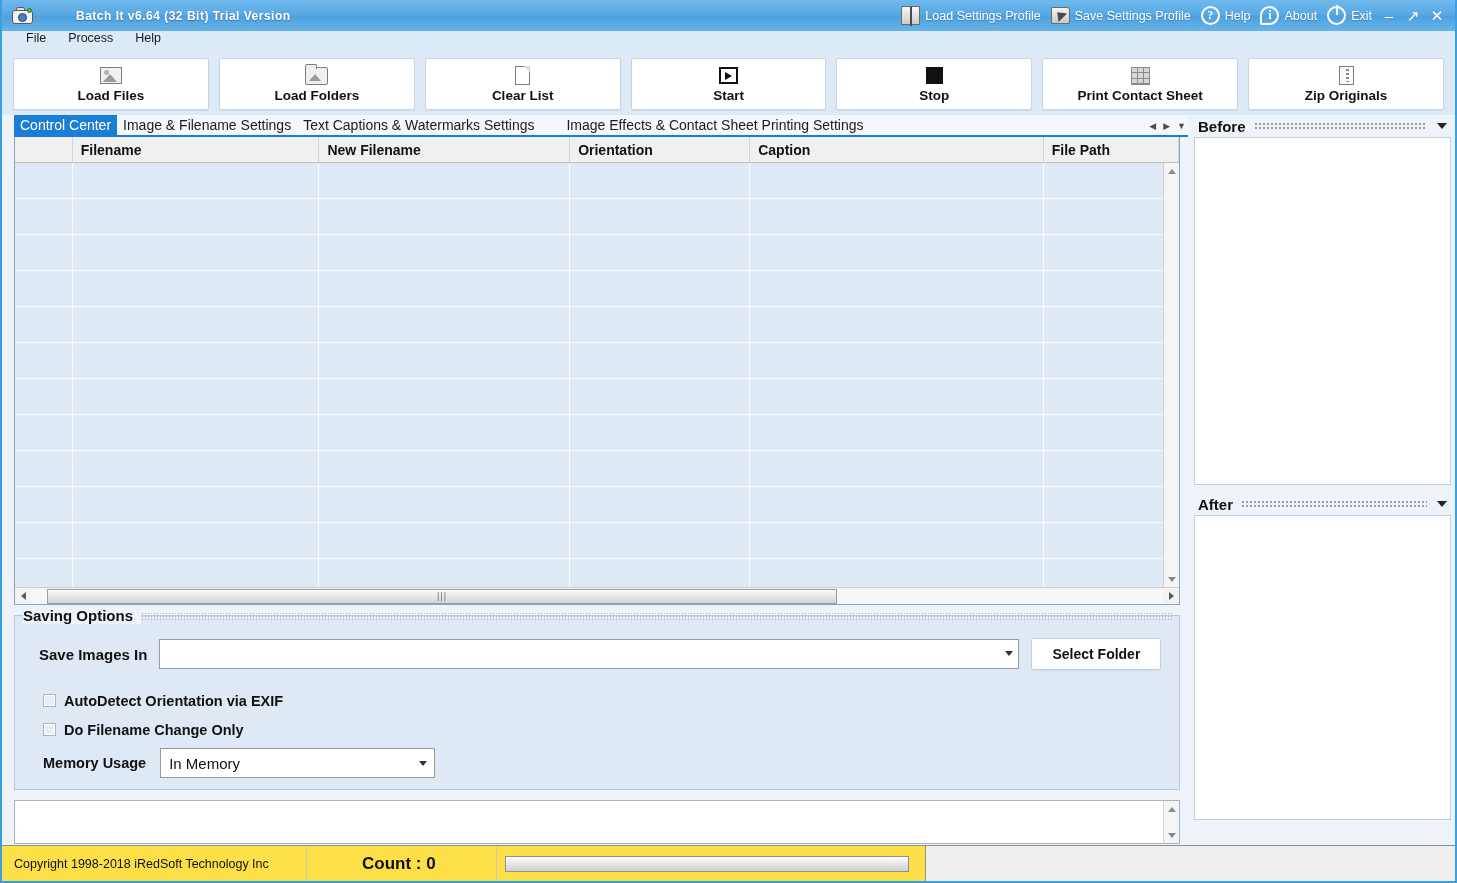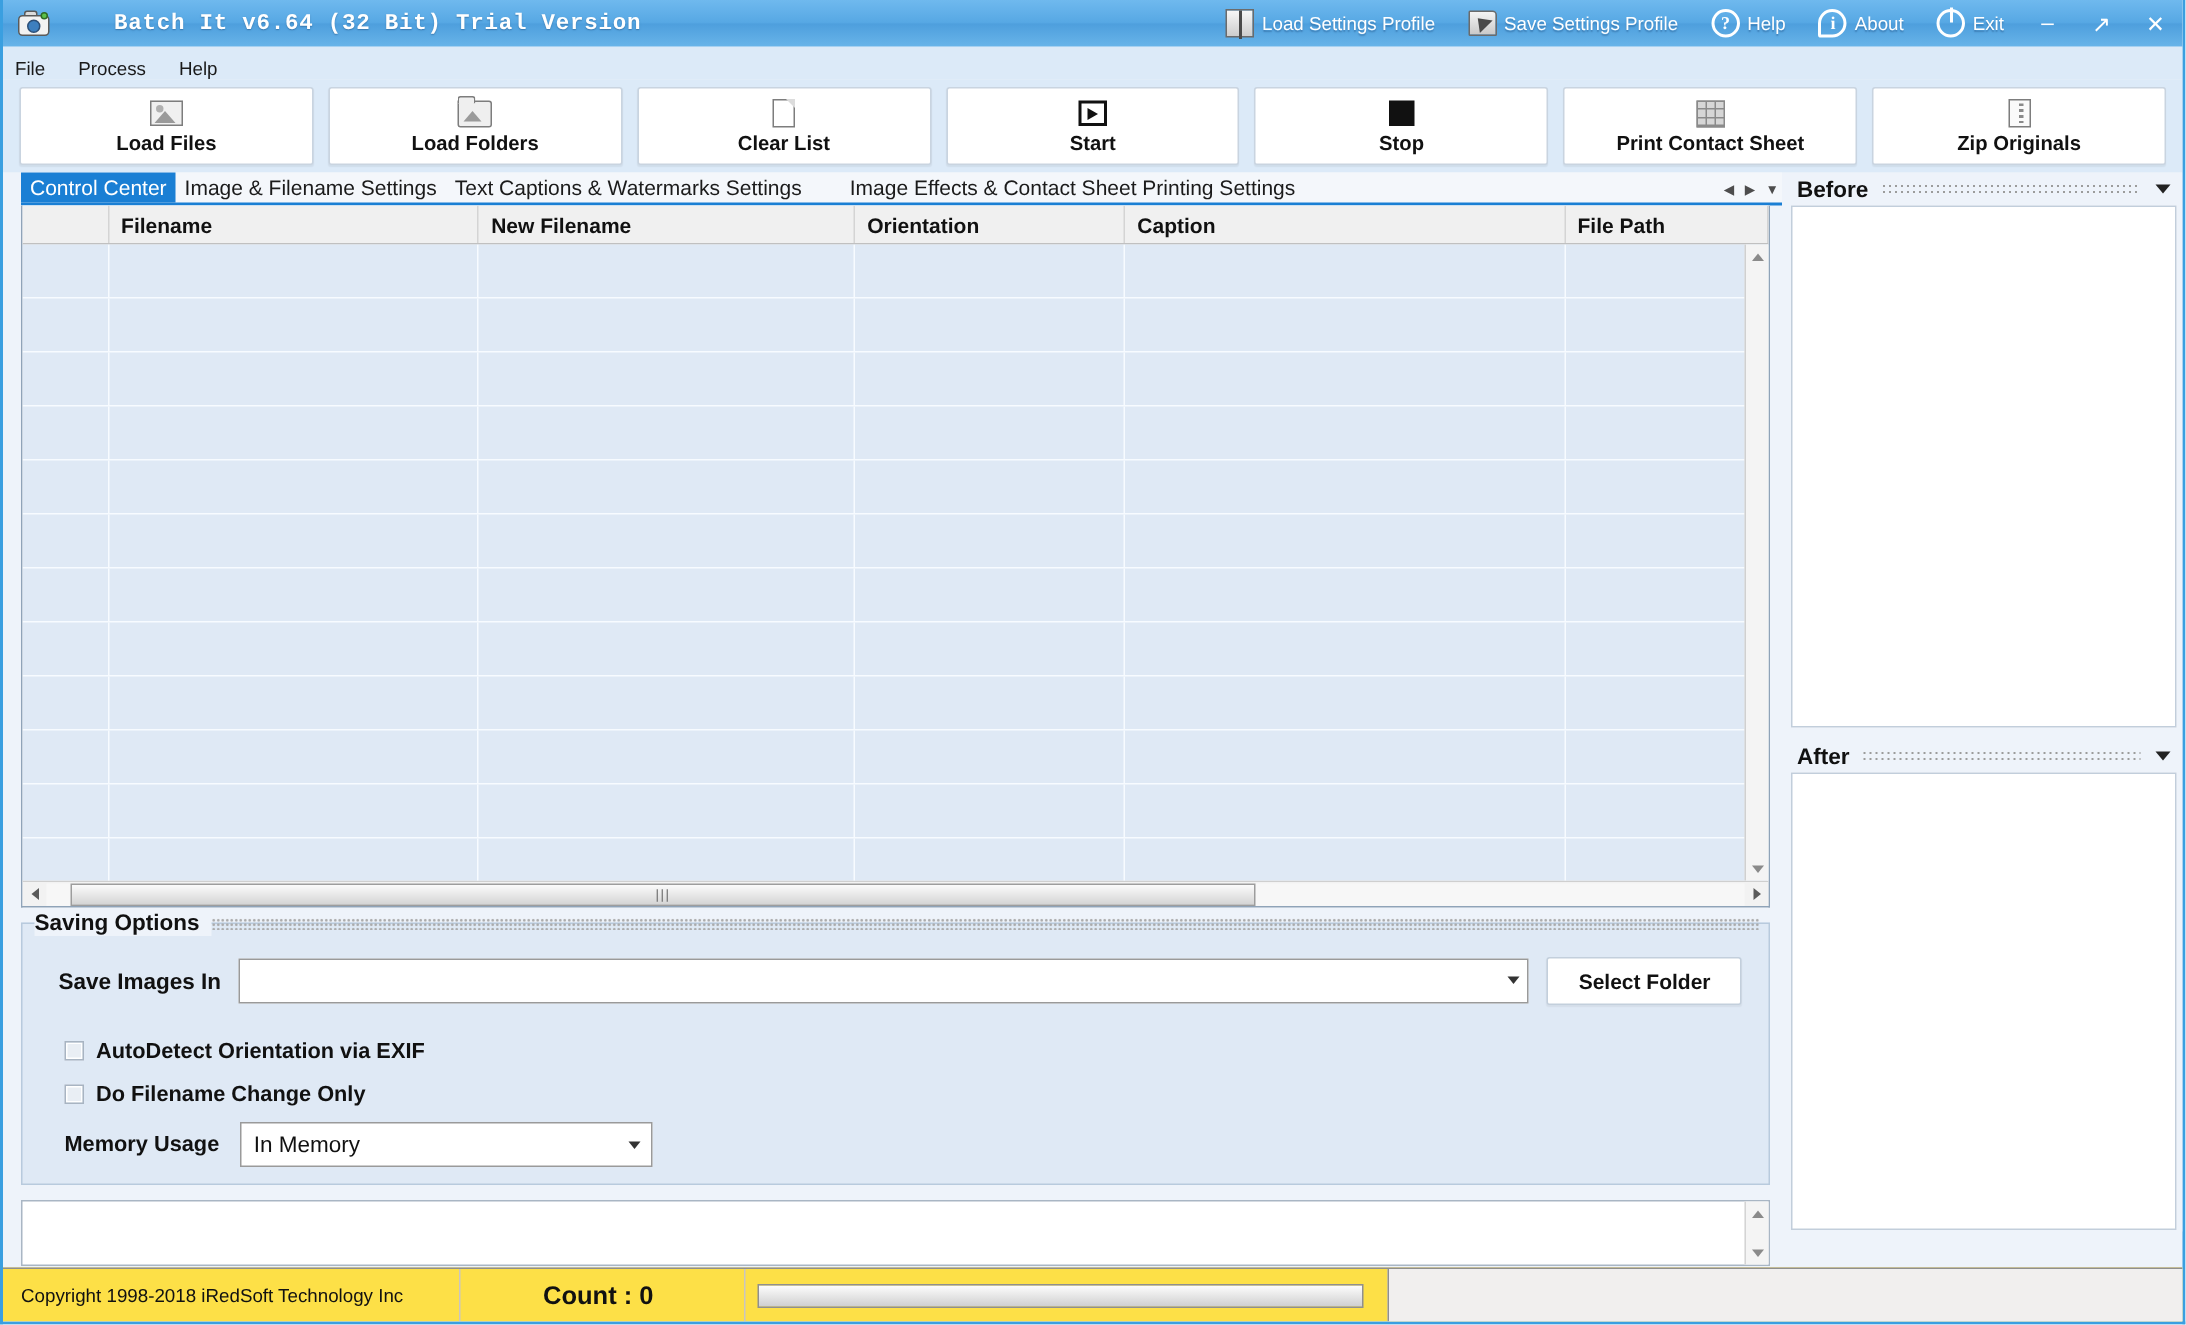--- a/index.html
+++ b/index.html
@@ -41,29 +41,29 @@
   }
   #app-icon .cam-top {
     position: absolute; left: 6px; top: 2px; width: 9px; height: 4px;
     background: #dcdcdc; border: 1px solid #5a5a5a; border-radius: 2px 2px 0 0;
   }
   #app-icon .cam-dot {
     position: absolute; left: 17px; top: 3px; width: 5px; height: 5px;
     background: #5cc24a; border: 1px solid #2f6b26; border-radius: 50%;
   }
   #title-text {
-    font-family: Liberation Mono, monospace;
-    font-size: 15px; font-weight: bold; color: #ffffff;
+    font-family: Liberation Sans, sans-serif;
+    font-size: 12px; font-weight: bold; color: #ffffff;
     letter-spacing: 0.5px; margin-left: 34px;
     text-shadow: 0 1px 1px rgba(30,80,130,0.55);
     white-space: nowrap;
   }
   #title-right {
     position: absolute; right: 6px; top: 0; height: 31px;
-    display: flex; align-items: center; gap: 12px;
+    display: flex; align-items: center; gap: 0px;
   }
   .tb-item {
     display: flex; align-items: center; gap: 5px;
     padding: 0 5px; height: 31px; cursor: default;
   }
   .tb-item span.lbl {
     font-size: 12.5px; color: #ffffff; white-space: nowrap;
     text-shadow: 0 1px 1px rgba(30,80,130,0.45);
   }
   .ico-prof {
@@ -106,21 +106,21 @@
     width: 2px; height: 10px; background:#ffffff;
   }
   .winbtn {
     width: 24px; height: 31px; display: flex; align-items: center;
     justify-content: center; color: #ffffff; font-size: 15px;
     cursor: default;
   }
   
   #menubar {
     height: 22px; background: #dceaf8;
-    display: flex; align-items: flex-end; padding-left: 8px; gap: 22px;
+    display: flex; align-items: flex-start; padding-left: 24px; gap: 22px;
   }
   #menubar .mi { font-size: 12.5px; color: #1a1a1a; cursor: default; }
   
   #toolbar {
     height: 62px; background: #dceaf8;
     display: flex; align-items: center; padding: 0 11px; gap: 10px;
   }
   .tbtn {
     flex: 1 1 0; height: 52px; background: #ffffff;
     border: 1px solid #c9d4e0; border-radius: 2px;

